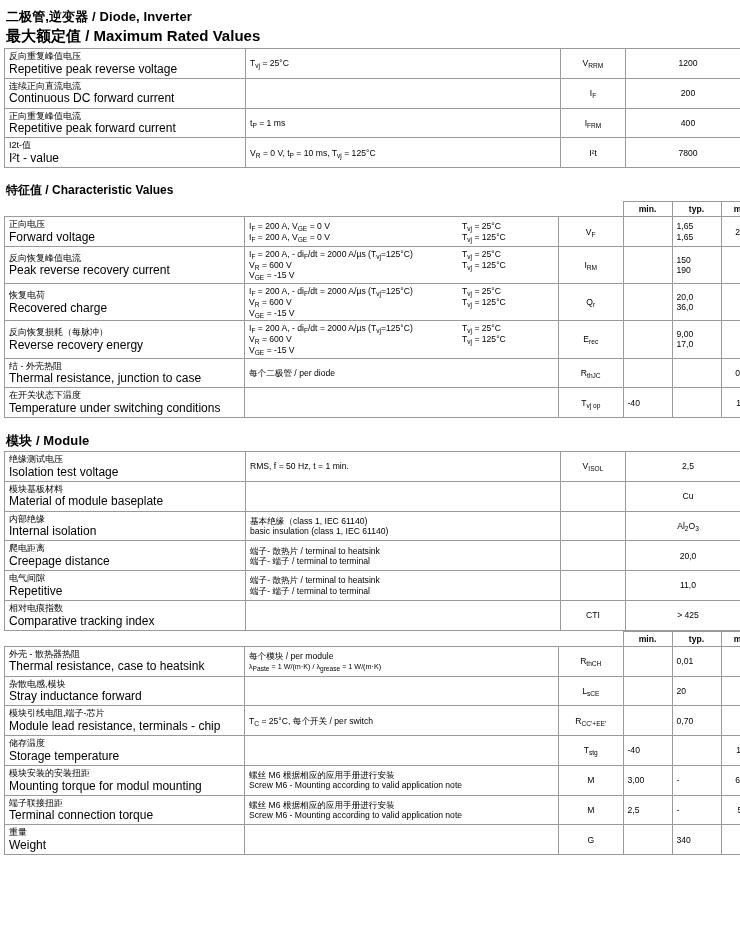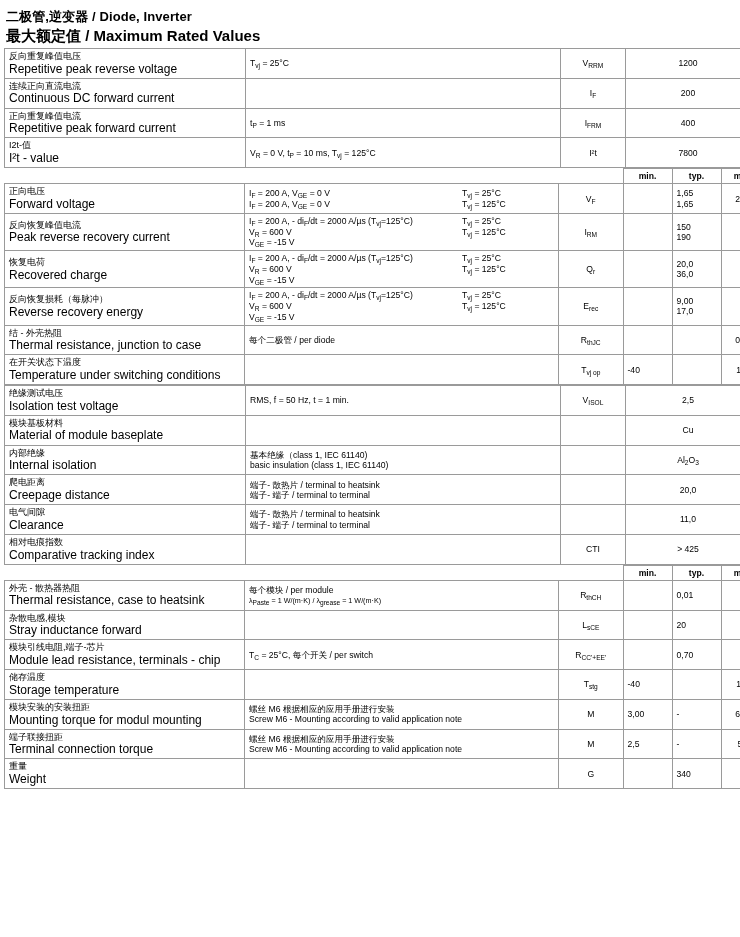--- a/index.html
+++ b/index.html
@@ -118,20 +118,21 @@
         <span class="en">I²t - value</span>
       </td>
       <td class="c-cond">V<sub>R</sub> = 0 V, t<sub>P</sub> = 10 ms, T<sub>vj</sub> = 125°C</td>
       <td class="c-sym sym">I²t</td>
       <td class="c-val2">7800</td>
 
     </tr>
   </tbody>
     </table>
 
+  <div class="sec-sub mt14" style="font-size:12px;">特征值 / Characteristic Values</div>
 
   <table class="spec">
     <tbody>
         <tr class="hdrrow">
       <td class="c-param blank"></td>
       <td class="c-cond blank"></td>
       <td class="c-sym blank"></td>
       <td class="c-min">min.</td>
       <td class="c-typ">typ.</td>
       <td class="c-max">max.</td>
@@ -231,20 +232,21 @@
       <td class="c-cond">&nbsp;</td>
       <td class="c-sym sym">T<sub>vj op</sub></td>
       <td class="c-min">-40</td>
       <td class="c-typ"></td>
       <td class="c-max">125</td>
 
     </tr>
   </tbody>
     </table>
 
+  <div class="sec-title mt14">模块 / Module</div>
 
   <table class="spec">
     <tbody>
         <tr class="topline">
       <td class="c-param">
         <span class="cn">绝缘测试电压</span>
         <span class="en">Isolation test voltage</span>
       </td>
       <td class="c-cond">RMS, f = 50 Hz, t = 1 min.</td>
       <td class="c-sym sym">V<sub>ISOL</sub></td>
@@ -277,21 +279,21 @@
         <span class="en">Creepage distance</span>
       </td>
       <td class="c-cond lnline">端子- 散热片 / terminal to heatsink<br>端子- 端子 / terminal to terminal</td>
       <td class="c-sym sym">&nbsp;</td>
       <td class="c-val2">20,0</td>
 
     </tr>
     <tr>
       <td class="c-param">
         <span class="cn">电气间隙</span>
-        <span class="en">Clearance</span>
+        <span class="en">Repetitive</span>
       </td>
       <td class="c-cond lnline">端子- 散热片 / terminal to heatsink<br>端子- 端子 / terminal to terminal</td>
       <td class="c-sym sym">&nbsp;</td>
       <td class="c-val2">11,0</td>
 
     </tr>
     <tr class="botline">
       <td class="c-param">
         <span class="cn">相对电痕指数</span>
         <span class="en">Comparative tracking index</span>

